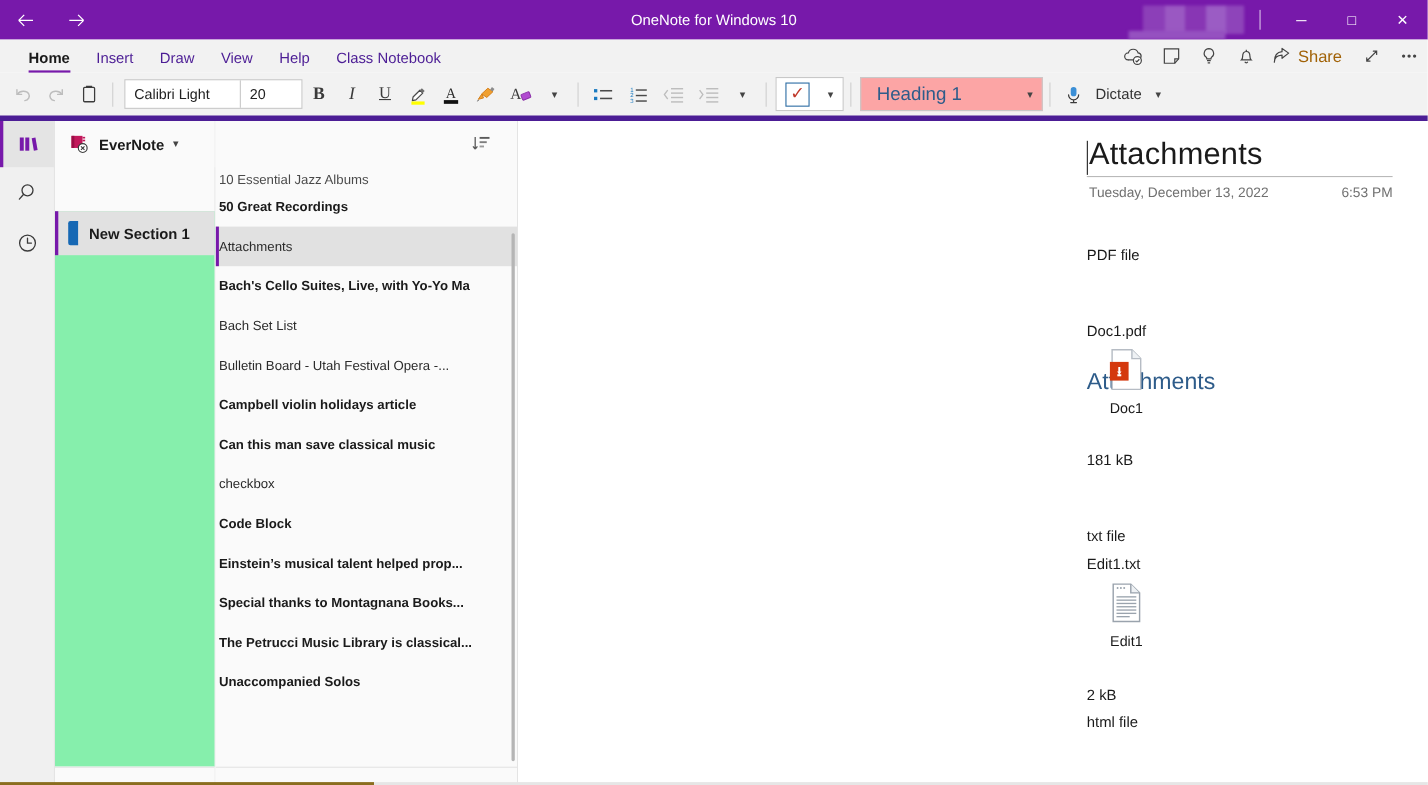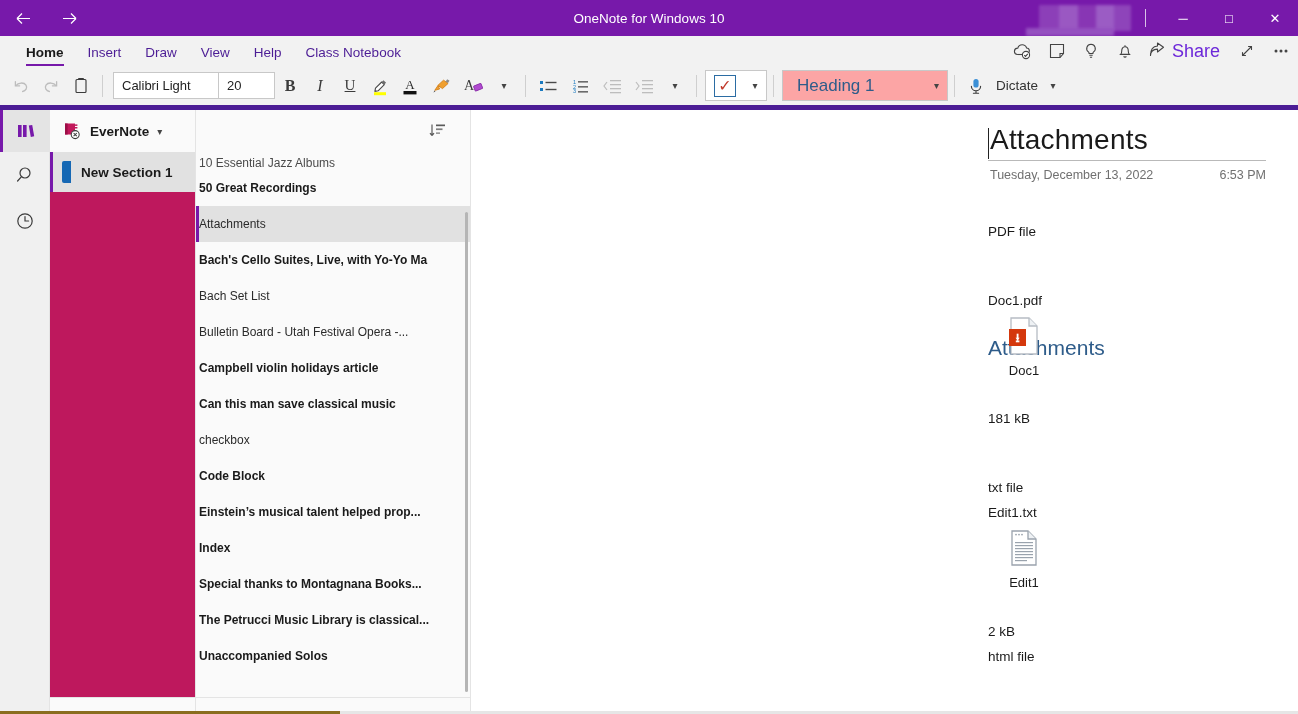--- a/index.html
+++ b/index.html
@@ -59,22 +59,22 @@
   .rtab.active::after {
     content: ''; position: absolute; left: 12px; right: 12px; bottom: 0;
     height: 2.5px; background: #7719AA;
   }
   .tabs-right { margin-left: auto; display: flex; align-items: center; padding-bottom: 3px; }
   .tb-icon {
     width: 34px; height: 24px; display: flex; align-items: center;
     justify-content: center; color: #444;
   }
   .share-btn {
-    display: flex; align-items: flex-start; gap: 5px; padding: 0 10px 0 6px;
-    font-size: 18px; color: #6d28d9;
+    display: flex; align-items: flex-end; gap: 5px; padding: 0 10px 0 6px;
+    font-size: 15px; color: #a16207;
   }
 
   
   .toolbar {
     height: 44px; background: #f2f2f2; display: flex; align-items: center;
     padding: 0 6px; border-bottom: 5px solid #4c1d95;
   }
   .tool { height: 30px; min-width: 30px; display: flex; align-items: center;
           justify-content: center; color: #3b3b3b; font-size: 15px; padding: 0 4px; }
   .tool.dis { color: #bdbdbd; }
@@ -129,21 +129,21 @@
   .nb-header { height: 42px; display: flex; align-items: center; gap: 8px;
                padding-left: 12px; background: #fafafa; }
   .nb-name { font-size: 13.5px; color: #1a1a1a; font-weight: bold; }
   .section-row {
     height: 40px; display: flex; align-items: center; gap: 10px;
     padding-left: 9px; background: #e1e1e1;
     border-left: 3px solid #7719AA; font-size: 13.5px; color: #1a1a1a;
     font-weight: bold;
   }
   .sec-tab { width: 9px; height: 22px; background: #1668b4; border-radius: 2px 0 0 2px; }
-  .sections-body { flex: 1; background: #be185d; }
+  .sections-body { flex: 1; background: #86efac; margin-top: 40px; }
   .add-row {
     height: 47px; display: flex; align-items: center; gap: 10px;
     padding-left: 16px; color: #7719AA; font-size: 13.5px; font-weight: bold;
     border-top: 1px solid #e4e4e4; background: #fafafa;
   }
   .plus { font-size: 17px; font-weight: normal; }
 
   
   .pages { width: 275px; background: #fafafa; border-right: 1px solid #e4e4e4;
            display: flex; flex-direction: column; position: relative; }
@@ -488,23 +488,20 @@
           <span>Can this man save classical music</span>
         </div>
       <div class="page-item">
           <span>checkbox</span>
         </div>
       <div class="page-item bold">
           <span>Code Block</span>
         </div>
       <div class="page-item bold">
           <span>Einstein’s musical talent helped prop...</span>
-        </div>
-      <div class="page-item bold">
-          <span>Index</span>
         </div>
       <div class="page-item bold">
           <span>Special thanks to Montagnana Books...</span>
         </div>
       <div class="page-item bold">
           <span>The Petrucci Music Library is classical...</span>
         </div>
       <div class="page-item bold">
           <span>Unaccompanied Solos</span>
         </div>

